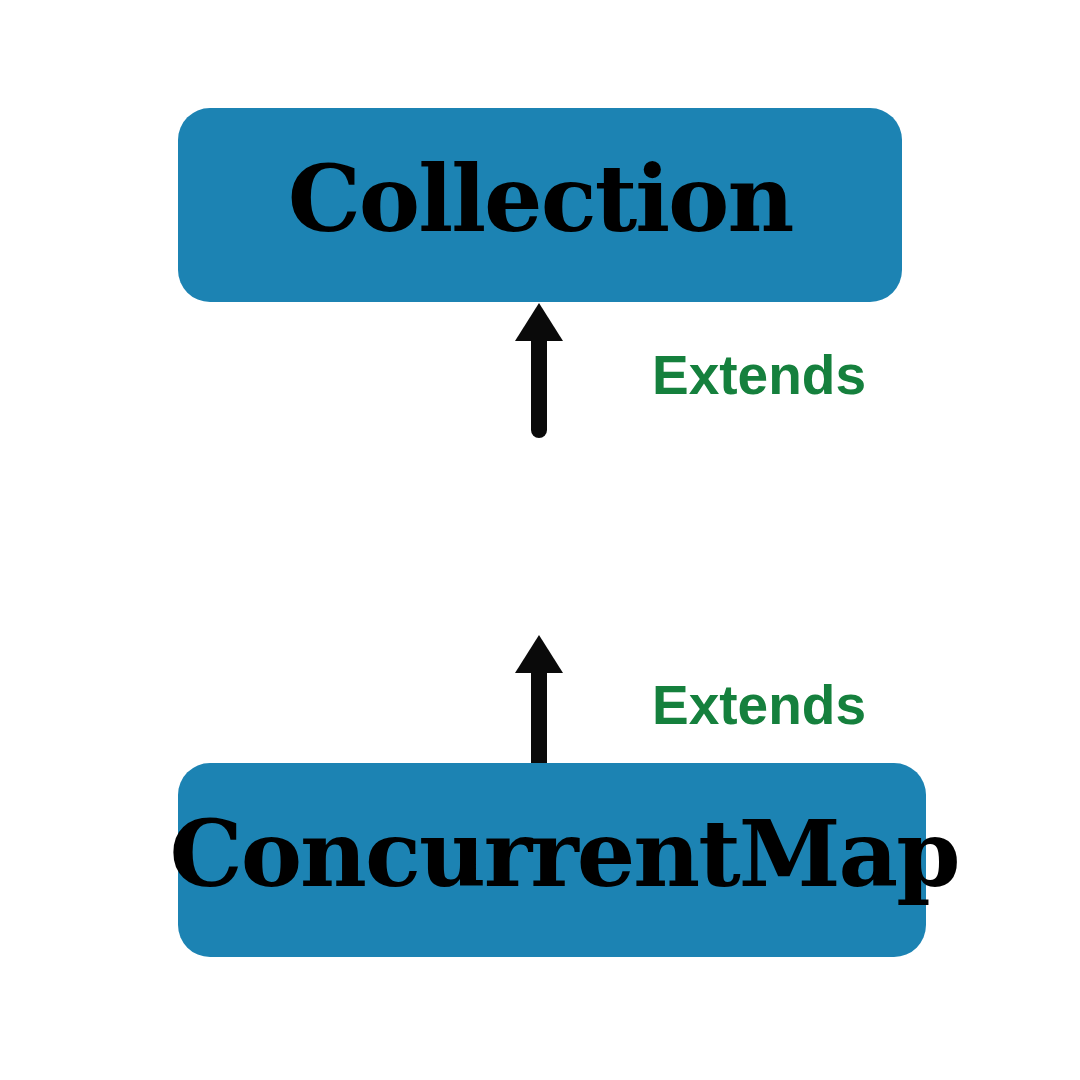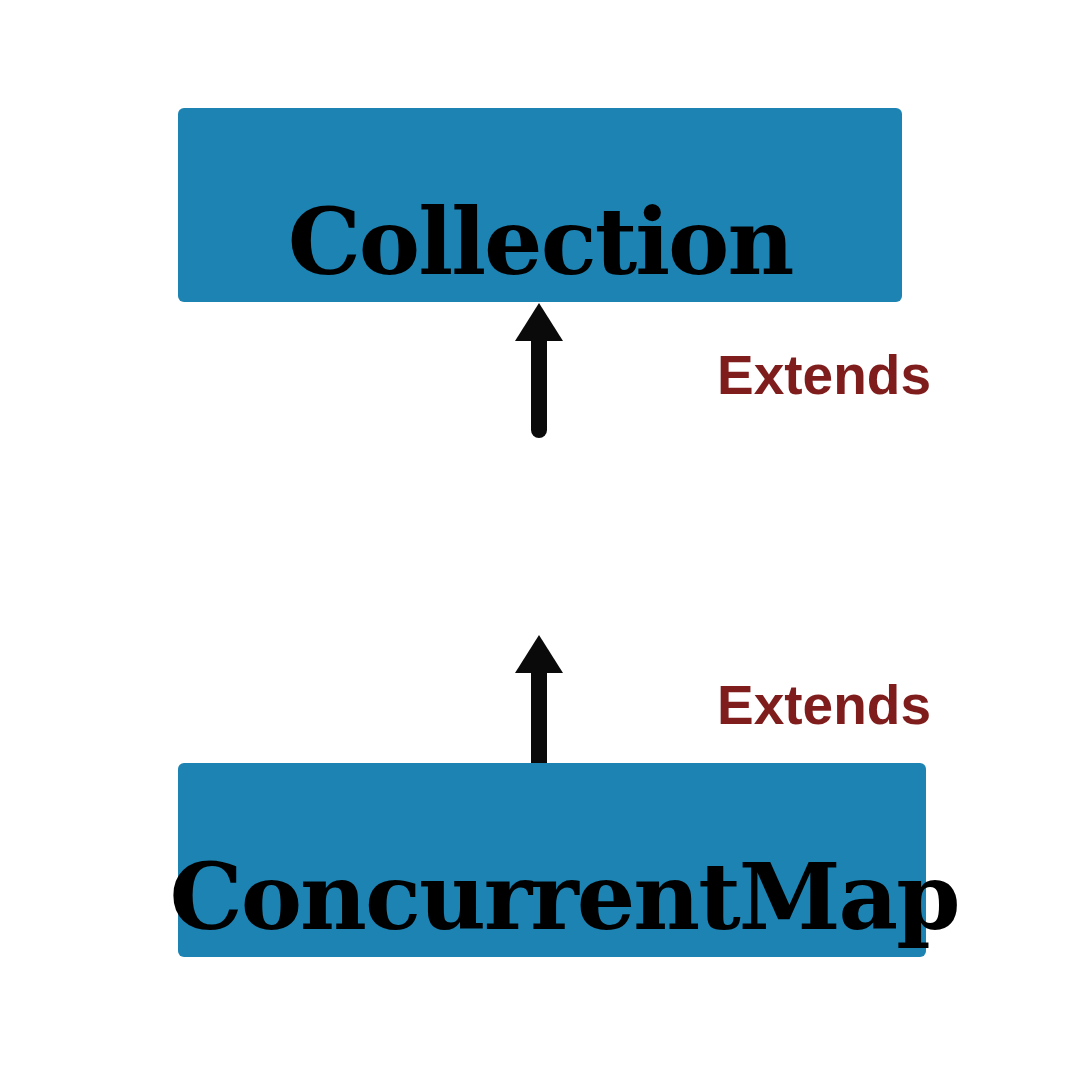--- a/index.html
+++ b/index.html
@@ -14,23 +14,23 @@
     background: #ffffff;
     overflow: hidden;
     font-family: "Liberation Sans", sans-serif;
   }
   .node {
     position: absolute;
     left: 178px;
     width: 724px;
     height: 194px;
     background: #1C83B3;
-    border-radius: 6px;
+    border-radius: 32px;
     display: flex;
-    align-items: flex-end;
+    align-items: center;
     justify-content: center;
   }
   .node-label {
     font-family: "DejaVu Serif", serif;
     font-weight: bold;
     font-size: 92px;
     color: #000000;
     letter-spacing: -2px;
     white-space: nowrap;
     transform: translateY(-6px);
@@ -60,26 +60,26 @@
   .arrow-stem {
     width: 16px;
     flex: 1;
     margin-top: -2px;
     background: #0a0a0a;
     border-radius: 0 0 8px 8px;
   }
 
   .edge-label {
     position: absolute;
-    left: 824px;
+    left: 759px;
     transform: translate(-50%, -50%);
     font-family: "Liberation Sans", sans-serif;
     font-weight: bold;
     font-size: 55px;
-    color: #7f1d1d;
+    color: #15803d;
     white-space: nowrap;
   }
   .edge-label-1 { top: 375px; }
   .edge-label-2 { top: 705px; }
 </style>
 </head>
 <body>
 
 <div class="canvas">
 

